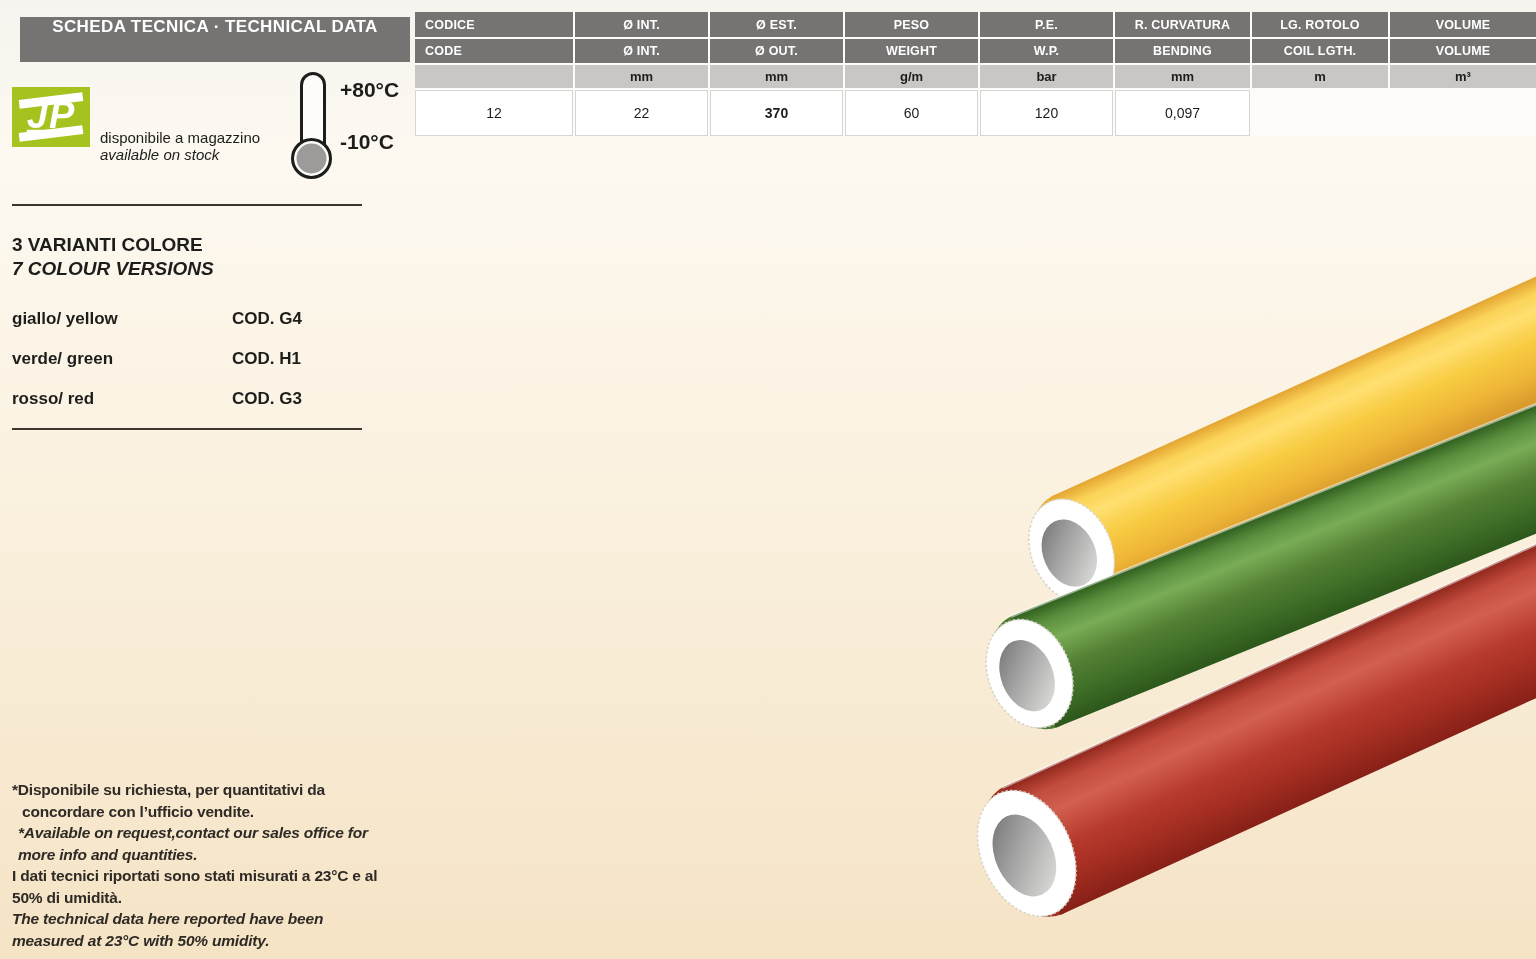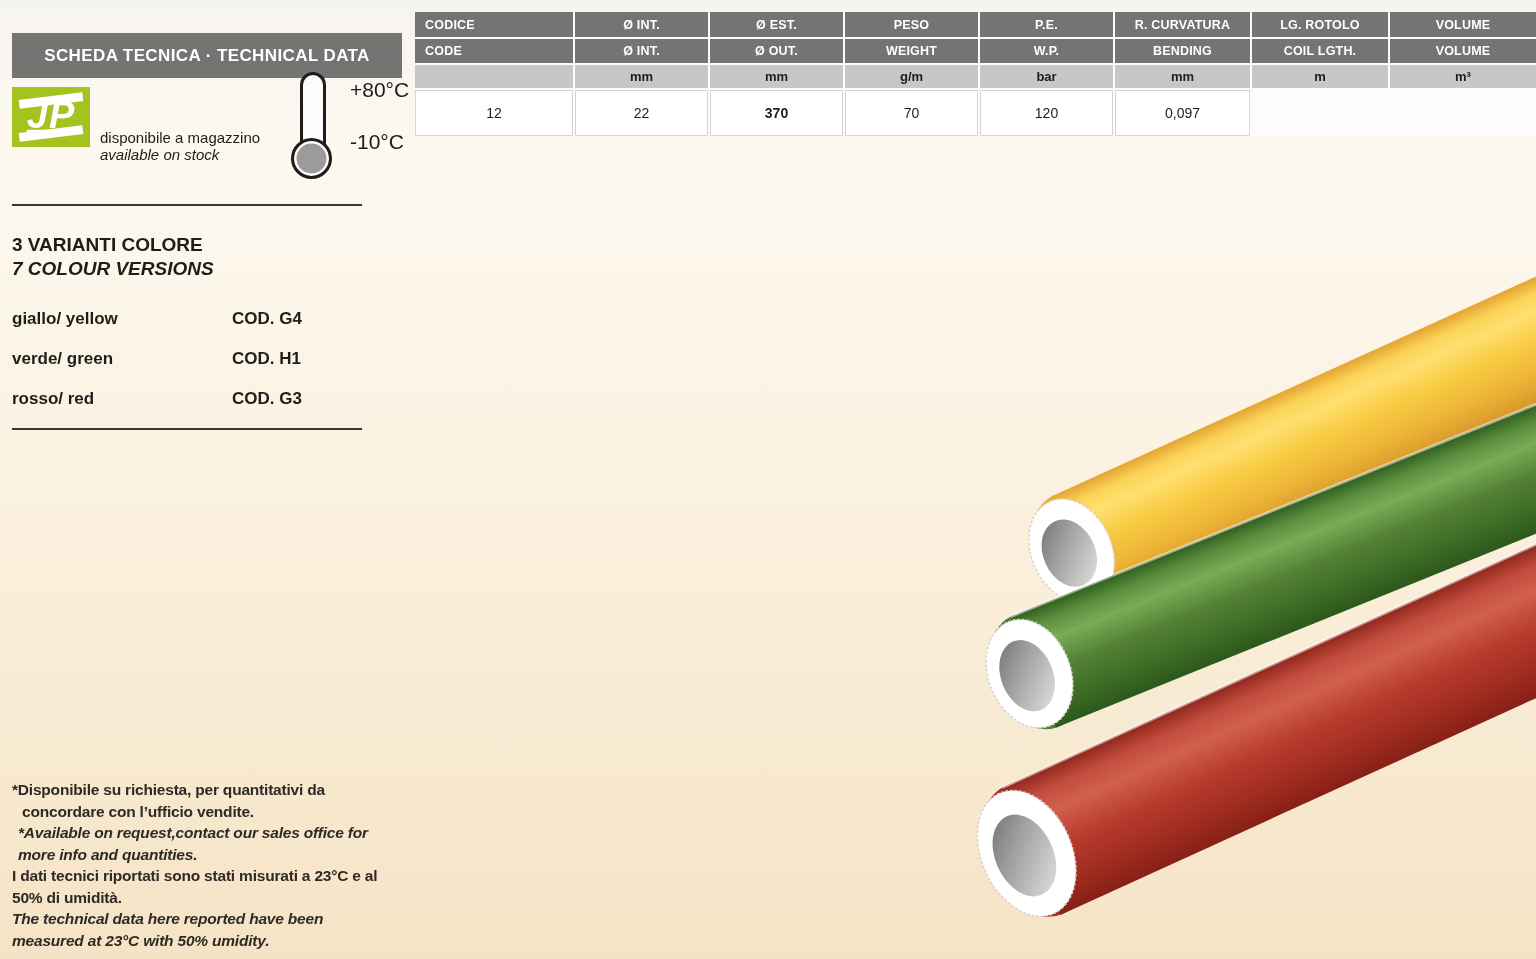--- a/index.html
+++ b/index.html
@@ -9,22 +9,22 @@
     overflow:hidden;
     font-family:"Liberation Sans", sans-serif;
     color:#1d1d1b;
     background:linear-gradient(180deg,#f6f4ee 0%,#fdf9f1 16%,#faf0dd 55%,#f5e3c5 100%);
   }
   
   .hoses{position:absolute;left:0;top:0;pointer-events:none;}
 
   
   .title-bar{
-    position:absolute;left:12px;top:17px;width:390px;height:45px;
-    background:#767473;display:flex;align-items:center;justify-content:center;margin-top:16px;
+    position:absolute;left:20px;top:17px;width:390px;height:45px;
+    background:#767473;display:flex;align-items:flex-start;justify-content:center;
   }
   .title-bar span{
     color:#fff;font-weight:bold;font-size:17px;letter-spacing:.4px;white-space:nowrap;
   }
 
   
   .dtable{
     position:absolute;left:415px;top:12px;width:1121px;
     display:grid;
     grid-template-columns:158px 133px 133px 133px 133px 135px 136px 1fr;
@@ -73,21 +73,21 @@
     border:3.5px solid #1d1d1b;border-radius:13px 13px 0 0;background:#fdfcfa;border-bottom:none;
   }
   .thermo .mercury{
     position:absolute;left:16.5px;top:34px;width:11px;height:48px;background:#9c9b9a;
     border-radius:6px 6px 0 0;clip-path:polygon(100% 0,100% 100%,0 100%,0 45%);
   }
   .thermo .bulb{
     position:absolute;left:3px;top:66px;width:35px;height:35px;border-radius:50%;
     border:3.5px solid #1d1d1b;background:#9c9b9a;box-shadow:inset 0 0 0 2.5px #fdfcfa;
   }
-  .thermo .t-max,.thermo .t-min{position:absolute;left:62px;font-weight:normal;font-size:21px;white-space:nowrap;}
+  .thermo .t-max,.thermo .t-min{position:absolute;left:52px;font-weight:bold;font-size:21px;white-space:nowrap;}
   .thermo .t-max{top:6px;}
   .thermo .t-min{top:58px;}
 
   
   .rule{position:absolute;left:12px;width:350px;height:2px;background:#3b362f;}
   .rule.r1{top:204px;}
   .rule.r2{top:428px;}
   .variants-heading{position:absolute;left:12px;top:233px;font-size:19px;font-weight:bold;line-height:24px;}
   .variants-heading .en{font-style:italic;}
   .variant-row{position:absolute;left:12px;width:350px;font-size:17px;font-weight:bold;}
@@ -196,21 +196,21 @@
     <div class="tu">mm</div>
     <div class="tu">g/m</div>
     <div class="tu">bar</div>
     <div class="tu">mm</div>
     <div class="tu">m</div>
     <div class="tu">m³</div>
 
     <div class="td">12</div>
     <div class="td">22</div>
     <div class="td bold">370</div>
-    <div class="td">70</div>
+    <div class="td">60</div>
     <div class="td">120</div>
     <div class="td">0,097</div>
   </div>
 
   <div class="jp-logo">
     <div class="bar top"></div>
     <div class="jp-text">JP</div>
     <div class="bar bottom"></div>
   </div>
 

